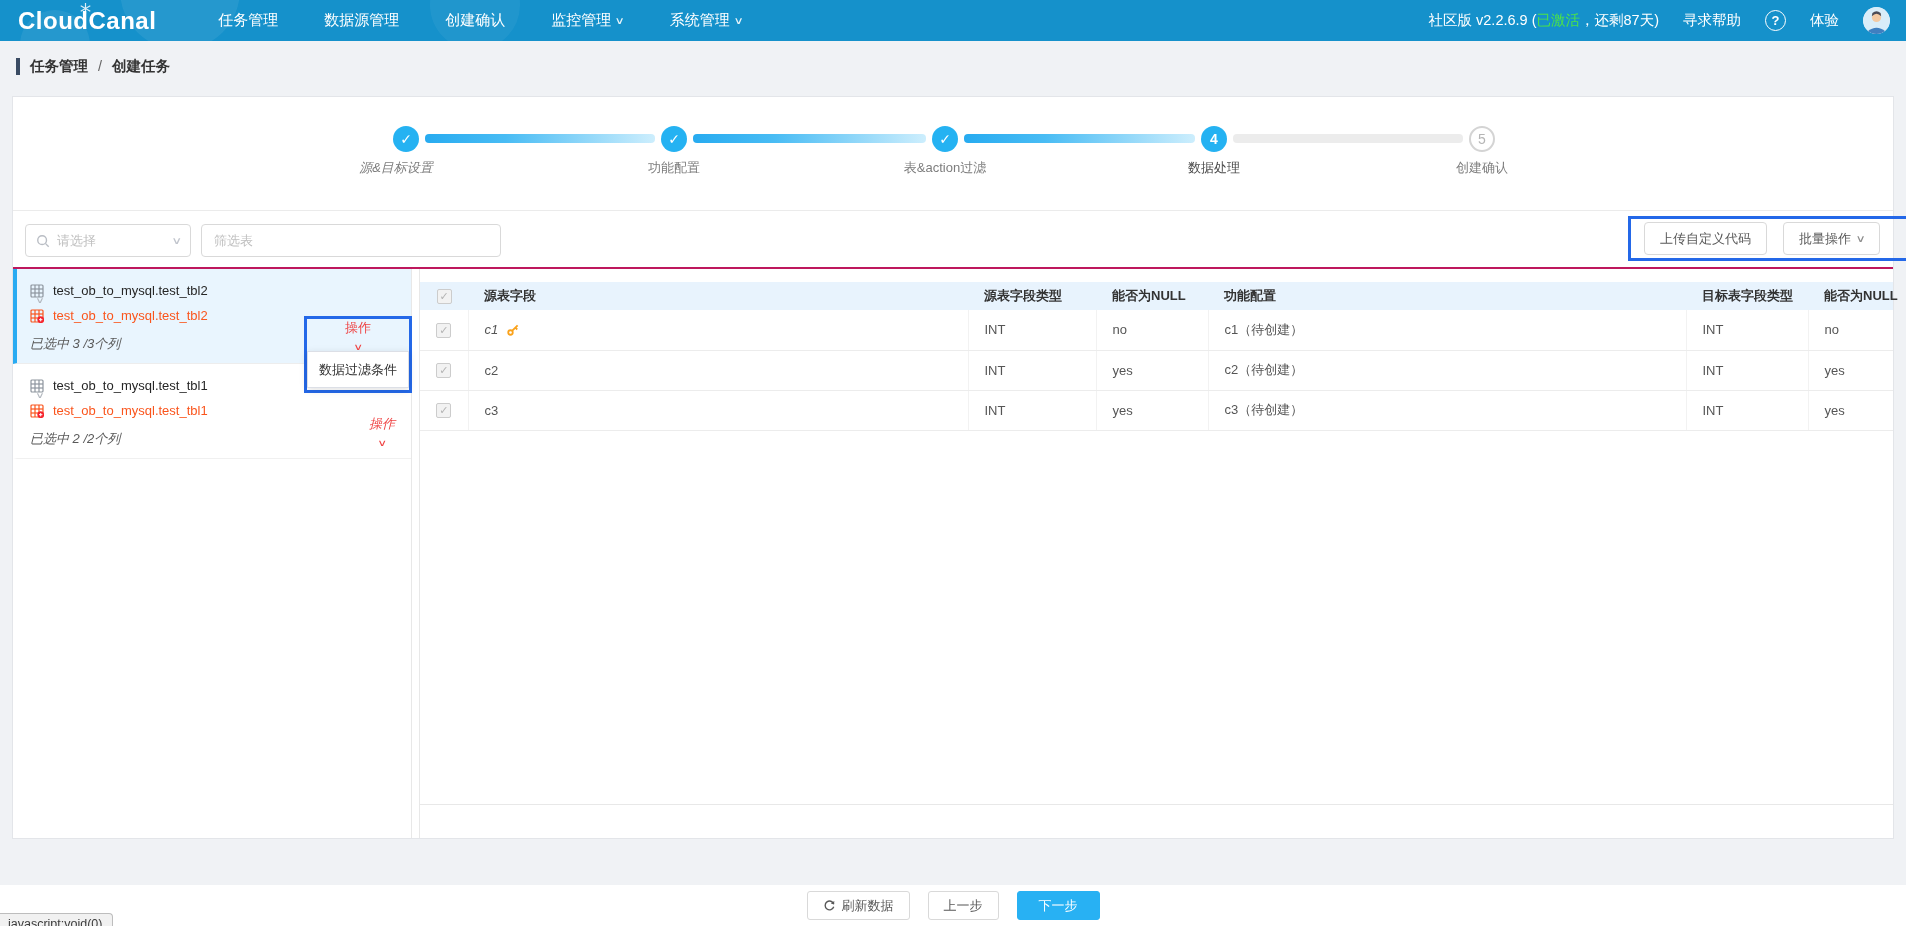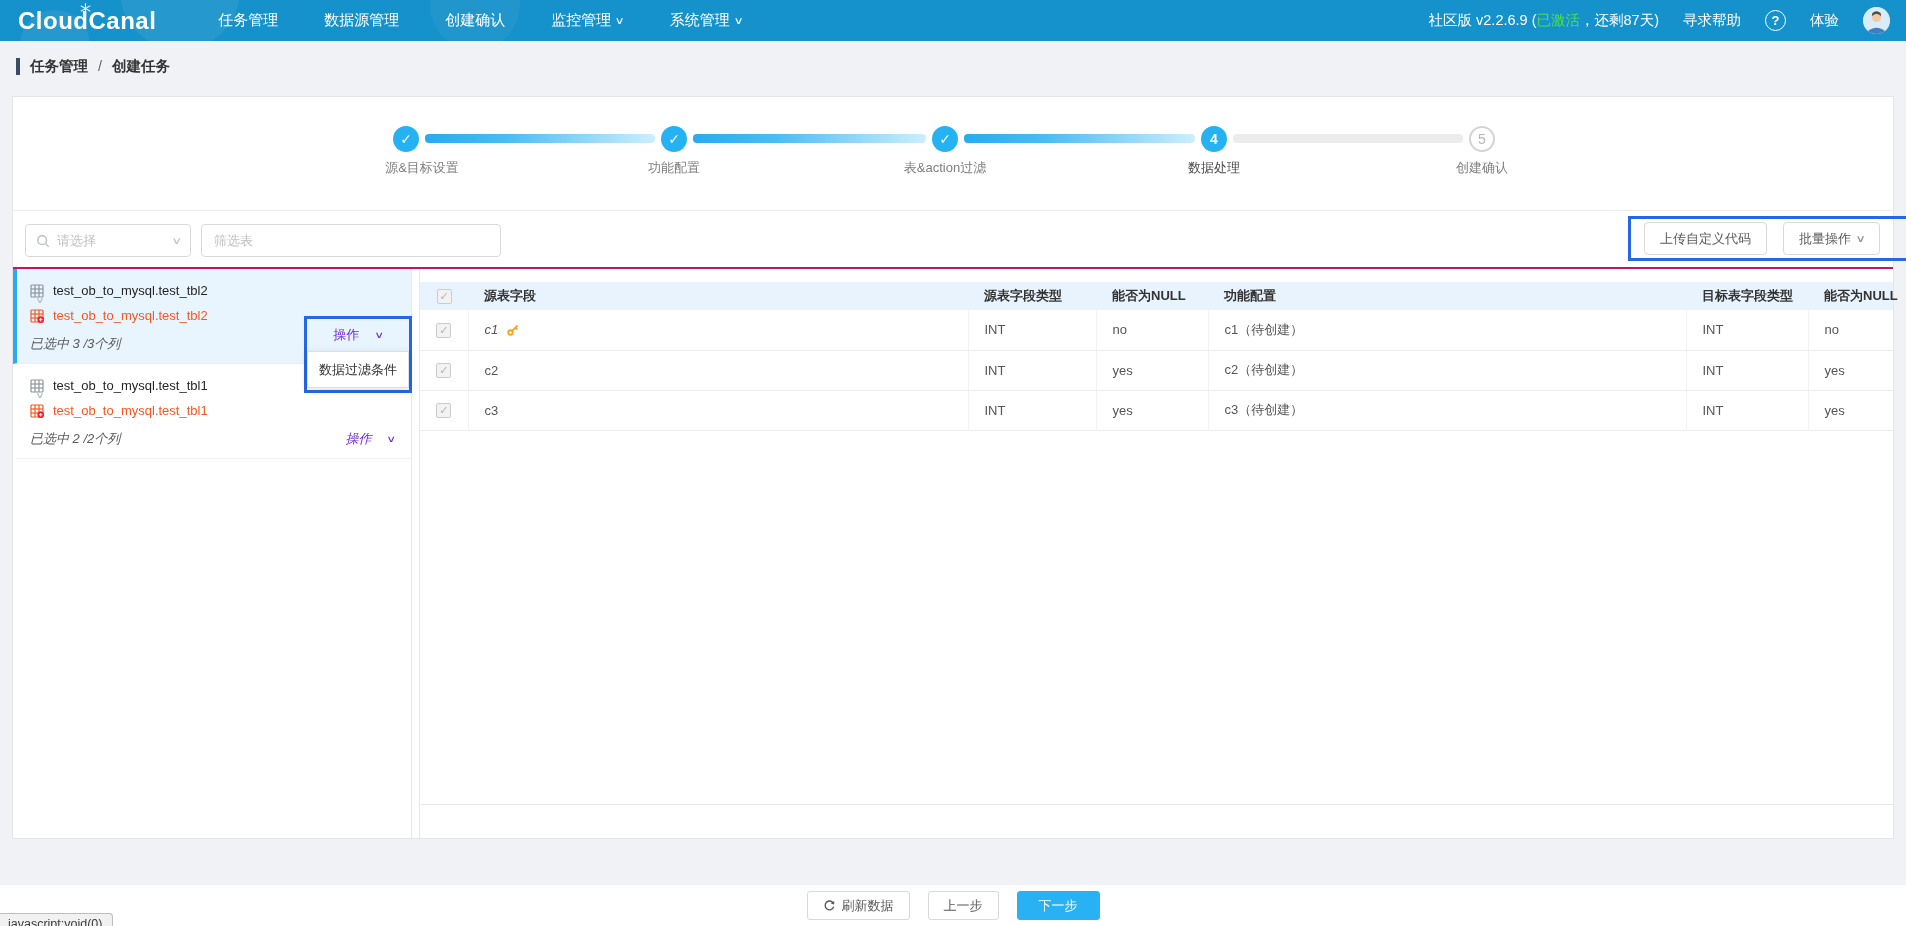--- a/index.html
+++ b/index.html
@@ -67,21 +67,21 @@
   
   .card-body { flex:1; display:flex; min-height:0; }
   .left-panel { width:399px; border-right:1px solid #e8e8e8; display:flex; flex-direction:column; position:relative; flex:none; }
   .tbl-item { border-left:4px solid transparent; border-bottom:1px solid #f0f0f0; padding:9px 16px 10px 13px; position:relative; }
   .tbl-item.selected { background:#e9f5fe; border-left-color:#29abf2; border-bottom-color:#ededed; }
   .ti-row { display:flex; align-items:center; gap:9px; height:25px; }
   .ti-name { font-size:13px; color:#262626; }
   .ti-name.orange { color:#fa551d; }
   .map-chev { position:absolute; left:20px; top:27px; color:#b3b8bf; font-size:8px; transform:scaleX(1.6); }
   .ti-info { margin-top:5px; display:flex; align-items:flex-end; justify-content:space-between; height:20px; color:#595959;font-style:italic; }
-  .op-link { color:#6d28d9; cursor:pointer; display:inline-flex; align-items:center; gap:17px; }
+  .op-link { color:#ef4444; cursor:pointer; display:inline-flex; align-items:center; gap:5px;flex-direction:column; }
   .op-link .chev { font-size:9px; transform:scaleX(1.5); }
   
   .anno-op { position:absolute; left:291px; top:47px; width:108px; height:77px;
     border:3px solid #2468e8; z-index:6; }
   .anno-op .op-link { height:32px; width:100%; display:flex; align-items:center; justify-content:center; background:transparent; }
   .op-menu { width:102px; background:#fff; border:1px solid #dcdfe6; box-shadow:0 2px 8px rgba(0,0,0,.12);
     height:37px; display:flex; align-items:center; justify-content:center; font-size:13px; color:#333; cursor:pointer; }
   .panel-pager { margin-top:auto; height:34px; border-top:1px solid #e8e8e8;
     display:flex; align-items:center; justify-content:center; gap:9px; color:#606266; }
   .pg-box { width:26px; height:26px; border-radius:3px; background:#f5f6f8; display:flex;
@@ -192,21 +192,21 @@
       </div>
     <div class="step-line" style="left:951px; width:231px;"></div>
     <div class="step-circle active" style="left:1188px;">
         <span>4</span>
       </div>
     <div class="step-line gray" style="left:1220px; width:230px;"></div>
     <div class="step-circle pending" style="left:1456px;">
         <span>5</span>
       </div>
 
-    <div class="step-label" style="left:309px;">源&amp;目标设置</div>
+    <div class="step-label" style="left:283px;font-style:italic;">源&amp;目标设置</div>
     <div class="step-label" style="left:561px;">功能配置</div>
     <div class="step-label" style="left:832px;">表&amp;action过滤</div>
     <div class="step-label active" style="left:1101px;">数据处理</div>
     <div class="step-label" style="left:1369px;">创建确认</div>
   </div>
 
   <div class="filter-row">
     <div class="fake-select">
       <span>
         <svg width="14" height="14" viewBox="0 0 16 16">

